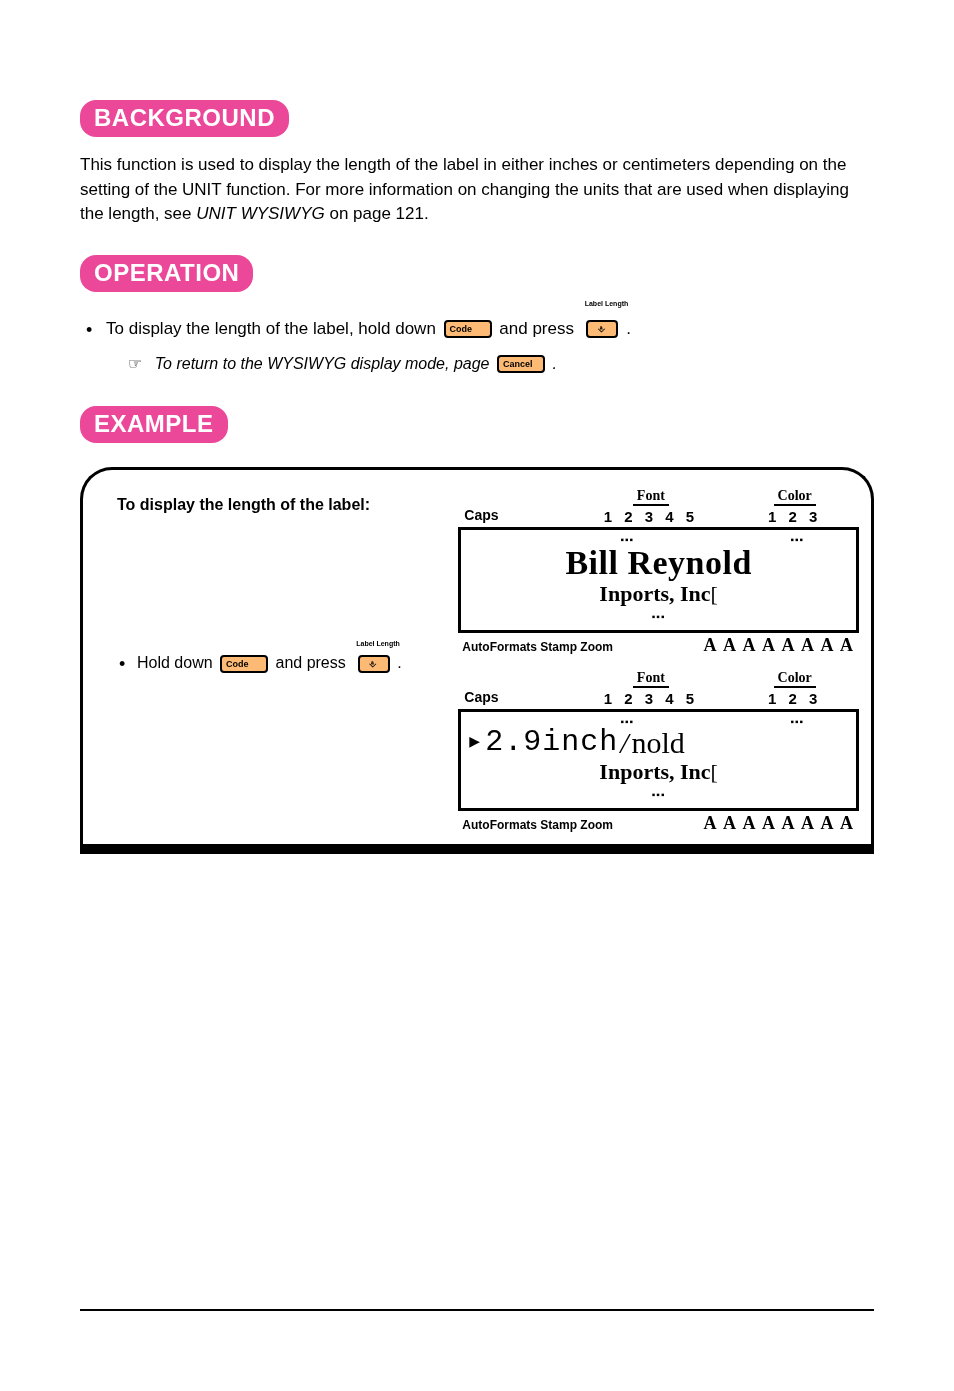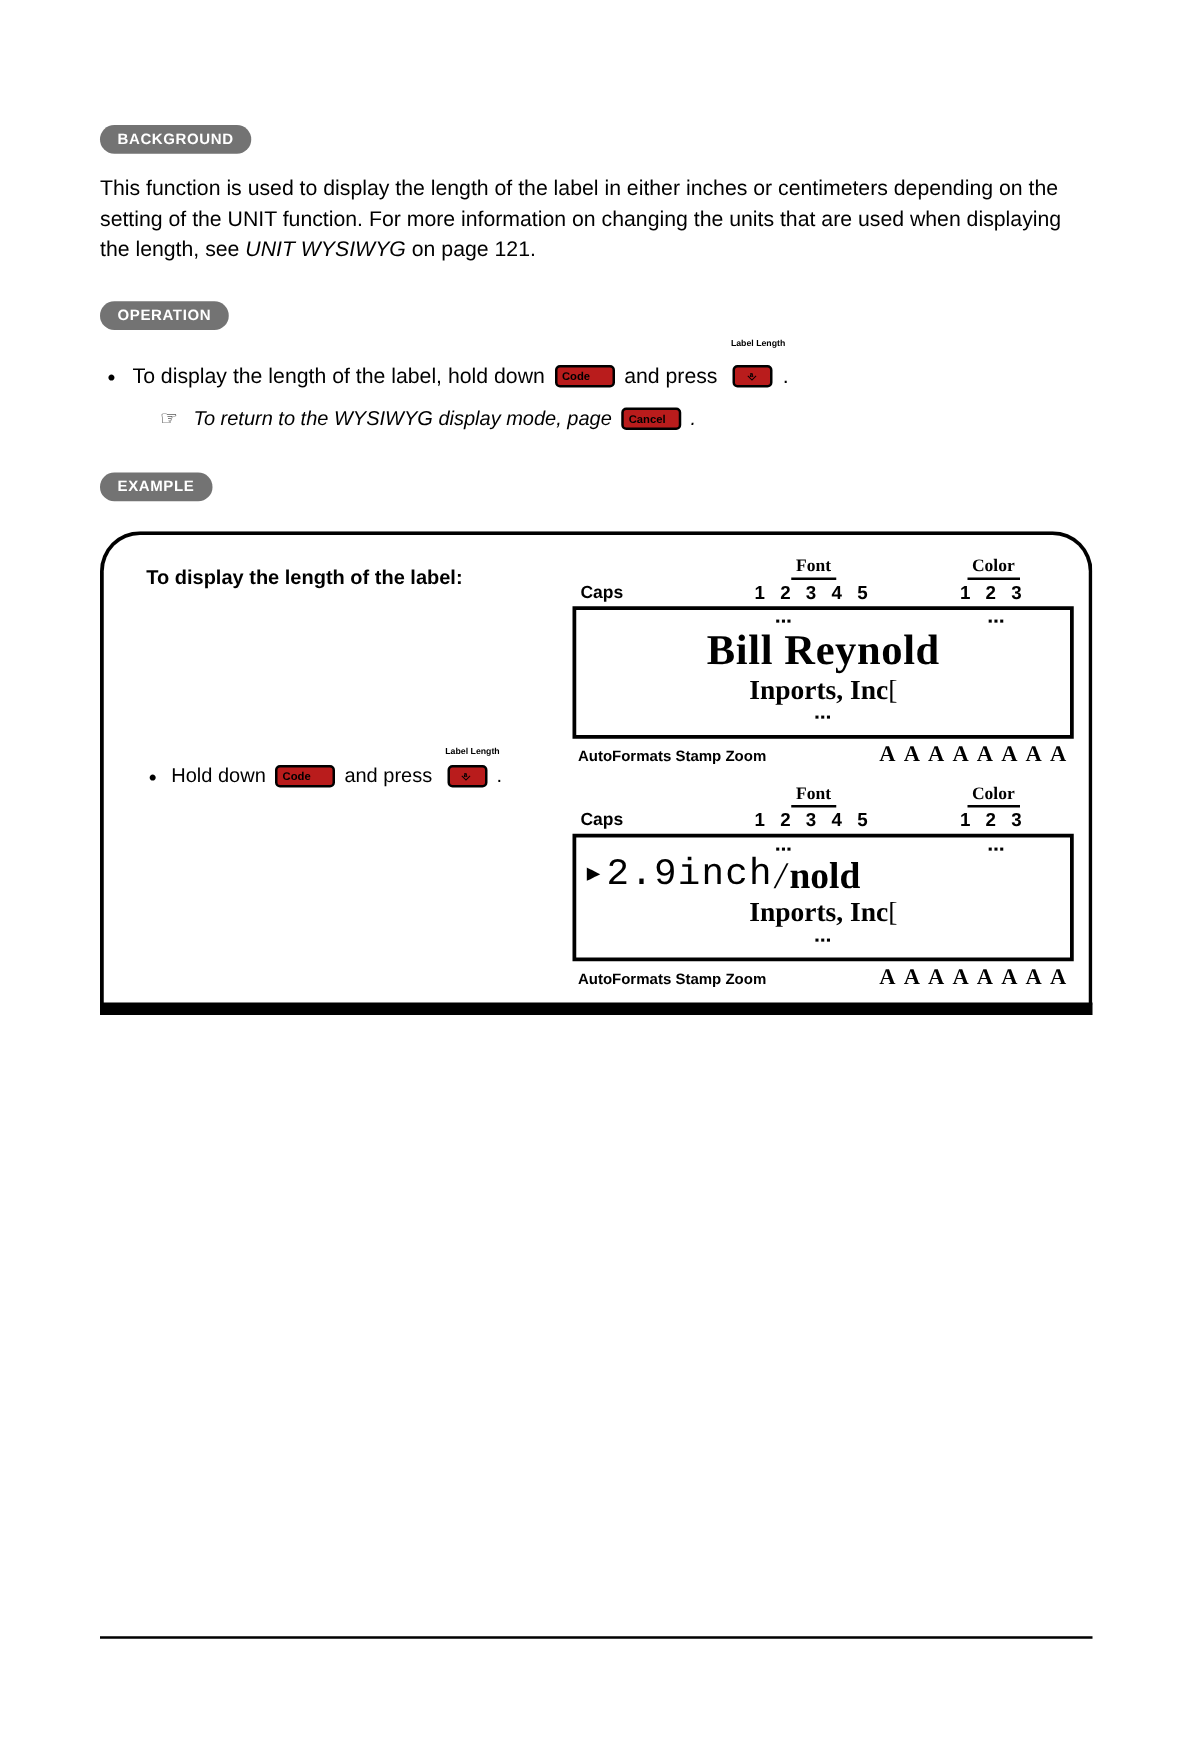--- a/index.html
+++ b/index.html
@@ -24,26 +24,26 @@
     display: flex;
     align-items: center;
     justify-content: center;
     font-style: italic;
     font-weight: bold;
     font-size: 30px;
     letter-spacing: 0.5px;
   }
   .section-pill {
     display: inline-block;
-    background: #737373;
+    background: #ec4899;
     color: #fff;
     border-radius: 16px;
     padding: 4px 14px 5px 14px;
     font-weight: bold;
-    font-size: 12px;
+    font-size: 24px;
     letter-spacing: 0.5px;
     margin-top: 44px;
     margin-bottom: 10px;
   }
   .section-pill + p {
     margin-top: 6px;
   }
   .background-text {
     font-size: 17px;
     line-height: 1.45;
@@ -87,21 +87,21 @@
     border: 2px solid #000;
     border-radius: 4px;
     font-size: 9px;
     font-weight: bold;
     font-style: normal;
     padding: 1px 6px 1px 4px;
     line-height: 12px;
     vertical-align: middle;
     min-width: 34px;
     text-align: left;
-    background: #b91c1c;
+    background: #fdba74;
     margin: 0 3px;
   }
   .key.small {
     min-width: 18px;
     text-align: center;
     position: relative;
   }
   .key-sup {
     display: inline-block;
     font-size: 7px;
@@ -223,21 +223,21 @@
     align-items: center;
     justify-content: flex-start;
     padding-left: 2px;
   }
   .lcd-line1-2 .tri {
     font-size: 18px;
     margin-right: 4px;
   }
   .lcd-line1-2 .bold-part {
     font-family: "Times New Roman", Times, serif;
-    font-weight: bold;
+    font-weight: normal;
     letter-spacing: 0;
     text-align: right;
   }
   .lcd-line2 {
     font-family: "Times New Roman", Times, serif;
     font-weight: bold;
     font-size: 22px;
     line-height: 1.15;
   }
   .lcd-line2 .cursor {

